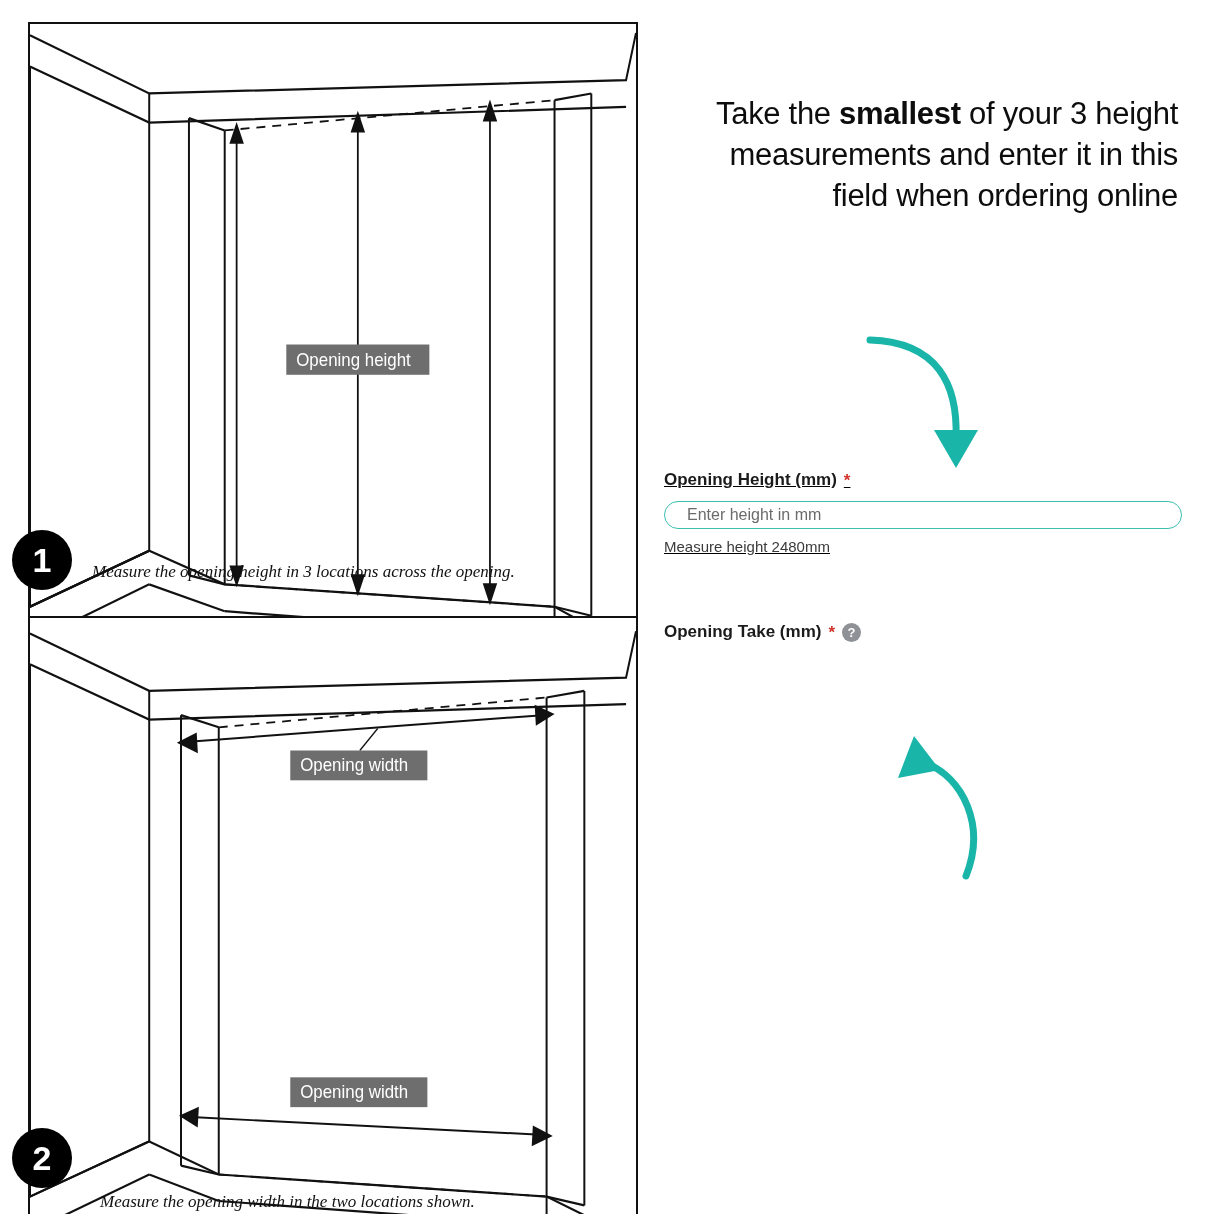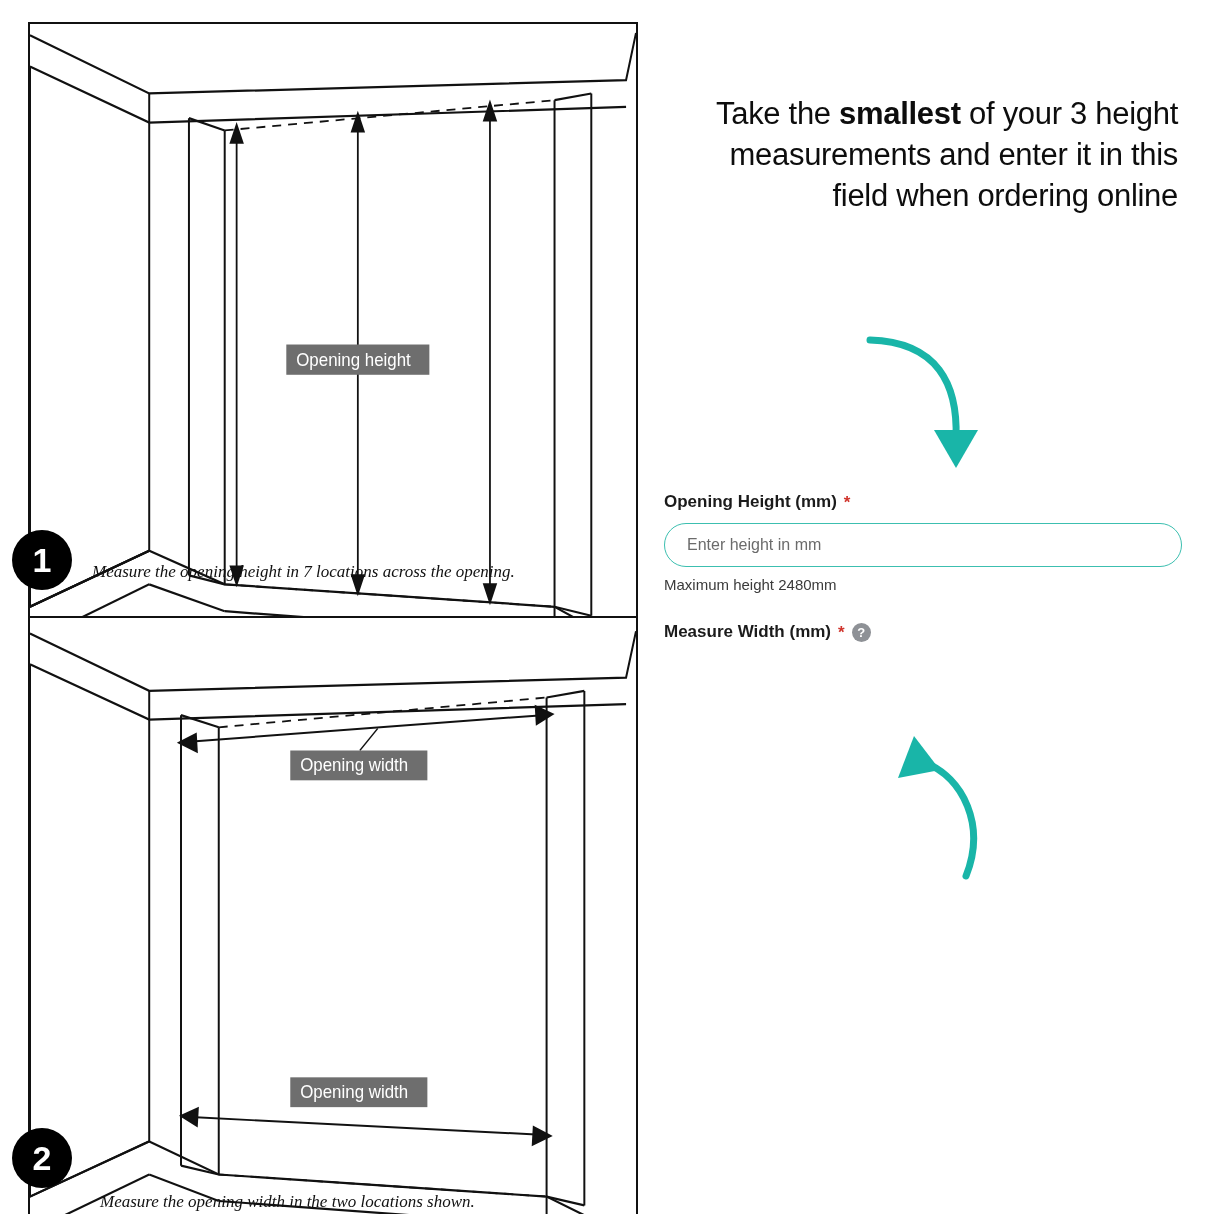--- a/index.html
+++ b/index.html
@@ -83,21 +83,21 @@
   }
   .headline b { font-weight: bold; }
   #headline-top { top: 94px; text-align: right; }
   #headline-bottom { top: 900px; }
 
   .arrow-wrap { position: absolute; }
   #arrow-top { left: 200px; top: 330px; }
   #arrow-bottom { left: 230px; top: 726px; }
 
   .field-block { position: absolute; left: 4px; width: 528px; }
-  #field-height { top: 492px; }
+  #field-height { top: 470px; text-decoration: underline; }
   #field-width  { top: 622px; }
 
   .field-label {
     font-size: 17px;
     font-weight: bold;
     color: #1b1b1b;
     margin-bottom: 11px;
     display: flex;
     align-items: center;
     gap: 7px;
@@ -109,21 +109,21 @@
     align-items: center; justify-content: center;
     width: 19px; height: 19px;
     border-radius: 50%;
     background: #8e9196;
     color: #fff;
     font-size: 13px;
     font-weight: bold;
   }
   .text-input {
     width: 518px;
-    height: 44px;
+    height: 28px;
     border: 1px solid #3cbfb0;
     border-radius: 24px;
     background: #fff;
     padding: 0 22px;
     font-size: 16px;
     color: #b91c1c;
     font-family: "Liberation Sans", sans-serif;
     outline: none;
   }
   .text-input::placeholder { color: #6b6b6b; }
@@ -187,21 +187,21 @@
       </g>
 
       <rect class="dimbox" x="258" y="286" width="144" height="27"></rect>
       <text class="dimlabel" x="268" y="305">Opening height</text>
 
       <line x1="78" y1="566" x2="600" y2="566" stroke="#111" stroke-width="1.5"></line>
     </svg>
   </div>
 
   <div class="badge" id="badge-1">1</div>
-  <div class="caption" id="caption-1">Measure the opening height in 7 locations across the opening.</div>
+  <div class="caption" id="caption-1">Measure the opening height in 3 locations across the opening.</div>
 
   <div class="panel" id="panel-2">
     <svg viewBox="0 0 610 576" preserveAspectRatio="none">
       <g stroke="#111" fill="none" stroke-width="2">
 
         <path d="M0 14 L120 66 L600 54 L610 12"></path>
         <path d="M0 42 L120 92 L600 78"></path>
         <path d="M120 66 L120 92"></path>
 
         <path d="M120 92 L120 474 L0 524 L0 42"></path>
@@ -265,26 +265,26 @@
         <polygon points="96,138 74,100 118,100" fill="#19b5a8"></polygon>
       </svg>
     </div>
 
     <div class="field-block" id="field-height">
       <div class="field-label">
         <span>Opening Height (mm)</span>
         <span class="req">*</span>
       </div>
       <input class="text-input" type="text" placeholder="Enter height in mm" style="">
-      <div class="hint">Maximum height 2480mm</div>
+      <div class="hint">Measure height 2480mm</div>
     </div>
 
     <div class="field-block" id="field-width">
       <div class="field-label">
-        <span>Measure Width (mm)</span>
+        <span>Opening Take (mm)</span>
         <span class="req">*</span>
         <span class="help-icon">?</span>
       </div>
     </div>
 
     <div class="arrow-wrap" id="arrow-bottom">
       <svg width="140" height="160" viewBox="0 0 140 160">
         <path d="M76 150 C 96 100, 74 52, 34 36" stroke="#19b5a8" stroke-width="7" fill="none" stroke-linecap="round"></path>
         <polygon points="24,10 8,52 50,44" fill="#19b5a8"></polygon>
       </svg>

